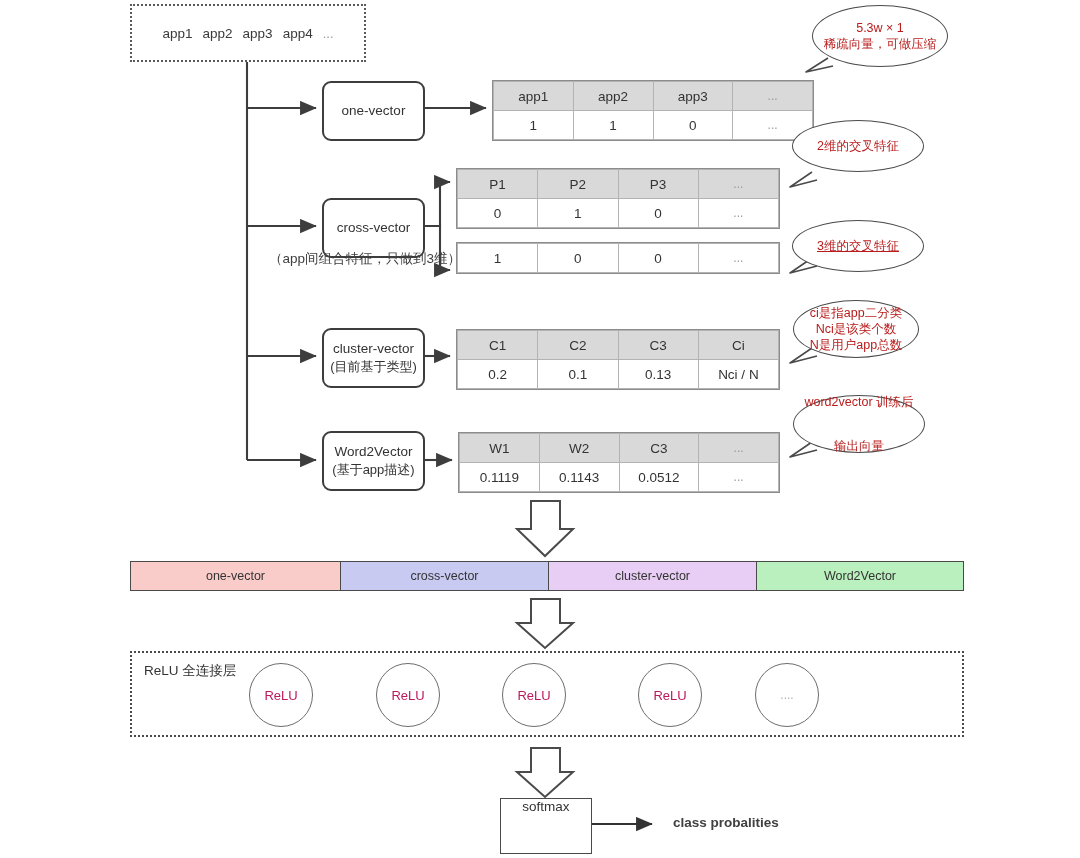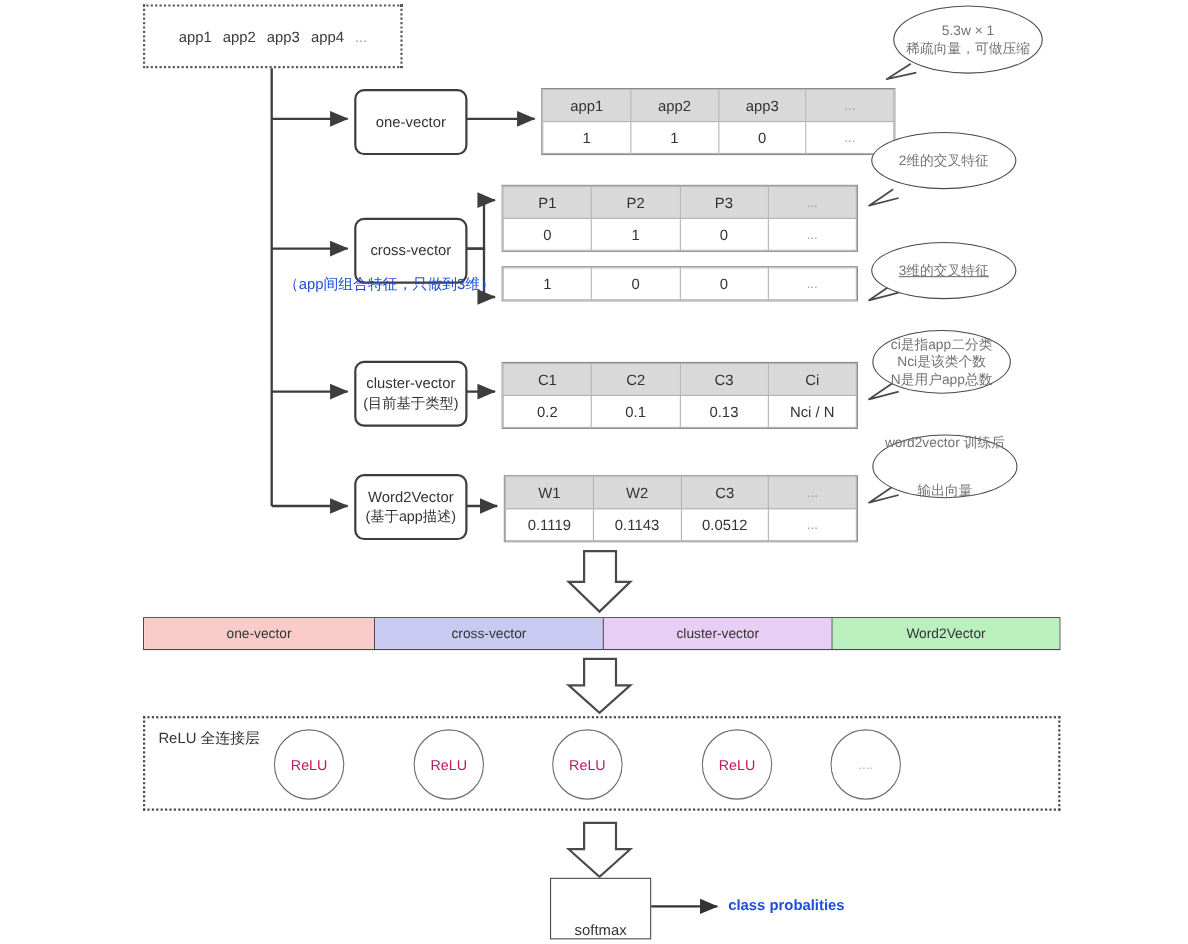--- a/index.html
+++ b/index.html
@@ -67,21 +67,21 @@
   .vtable-wrap { border: 1px solid #8c8c8c; }
 
   
   .balloon {
     border: 1.6px solid #4a4a4a;
     border-radius: 50%;
     background: #ffffff;
     display: flex; flex-direction: column;
     align-items: center; justify-content: center;
     font-size: 12.5px;
-    color: #737373;
+    color: #b91c1c;
     line-height: 1.3;
     text-align: center;
   }
   .balloon .l { white-space: nowrap; }
 
   
   .concat {
     left: 130px; top: 561px; width: 834px; height: 30px;
     display: flex;
     border: 1.6px solid #4a4a4a;
@@ -114,24 +114,24 @@
     display: flex; align-items: center; justify-content: center;
     font-size: 13px; color: #be185d;
     width: 62px; height: 62px;
   }
   .circle.dots { color: #b0b0b0; font-size: 12px; }
 
   
   .sbox {
     border: 1.8px solid #4a4a4a;
     background: #ffffff;
-    display: flex; align-items: flex-end; justify-content: center;
+    display: flex; align-items: flex-start; justify-content: center;
     font-size: 13.5px; color: #333333;
   }
-  .plain-label { font-size: 13.5px; color: #1d4ed8; white-space: nowrap; }
+  .plain-label { font-size: 13.5px; color: #404040; white-space: nowrap; margin-left: 11px; }
 
   svg.overlay {
     position: absolute; left: 0; top: 0;
     width: 1080px; height: 858px;
     pointer-events: none;
   }
 </style>
 </head>
 <body>
 

